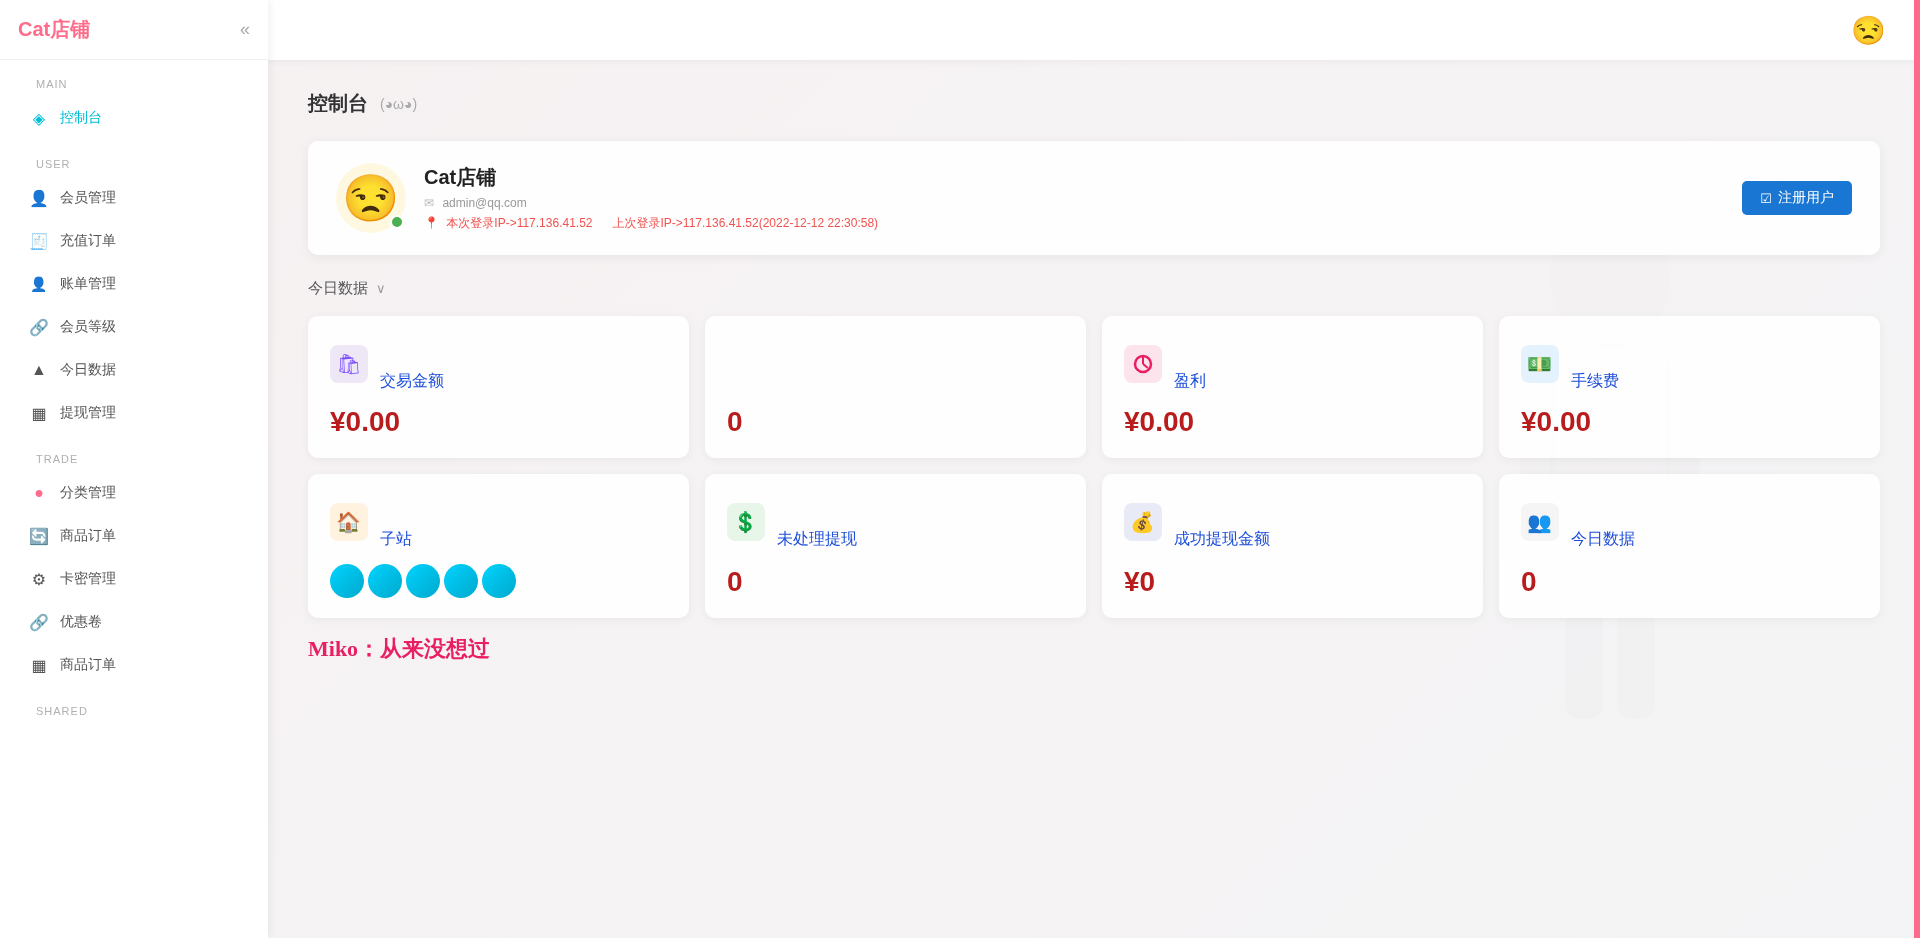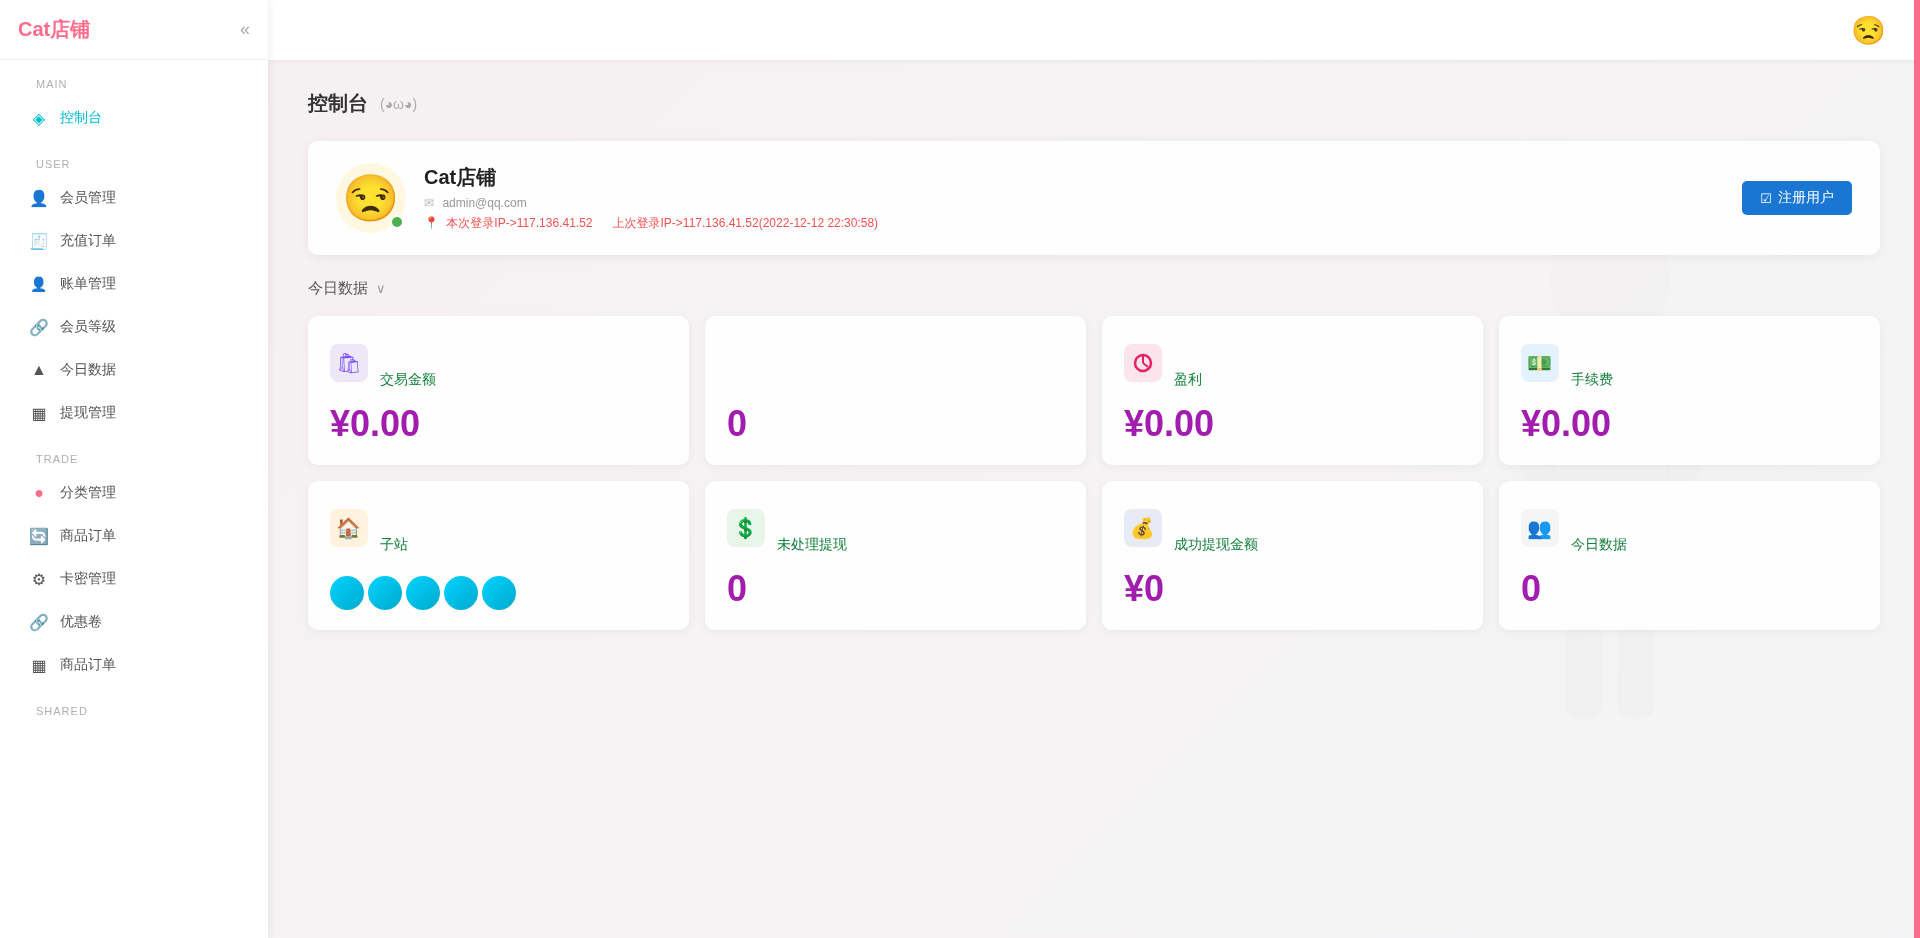--- a/index.html
+++ b/index.html
@@ -264,28 +264,28 @@
     }
     .stat-icon.purple { background: #ede7f6; color: #7c4dff; }
     .stat-icon.teal   { background: #e0f2f1; color: #26a69a; }
     .stat-icon.pink   { background: #fce4ec; color: #e91e63; }
     .stat-icon.blue   { background: #e3f2fd; color: #1e88e5; }
     .stat-icon.orange { background: #fff3e0; color: #fb8c00; }
     .stat-icon.green  { background: #e8f5e9; color: #43a047; }
     .stat-icon.indigo { background: #e8eaf6; color: #3949ab; }
     .stat-icon.gray   { background: #f5f5f5; color: #757575; }
     .stat-label {
-      font-size: 14px;
-      color: #15803d;
+      font-size: 16px;
+      color: #1d4ed8;
       margin-top: 35px;
     }
     .stat-value {
-      font-size: 36px;
+      font-size: 28px;
       font-weight: bold;
-      color: #a21caf;
+      color: #b91c1c;
       margin-top: auto;
     }
 
     
     .stats-grid2 {
       display: grid;
       grid-template-columns: 1fr 1fr 1fr 1fr;
       gap: 16px;
       margin-bottom: 16px;
       position: relative;
@@ -538,16 +538,19 @@
 
       <div class="stat-card">
         <div class="stat-card-header">
           <div class="stat-icon gray">👥</div>
           <span class="stat-label">今日数据</span>
         </div>
         <div class="stat-value">0</div>
       </div>
     </div>
 
+    <div class="marquee-section">
+      <span class="marquee-text">Miko：从来没想过</span>
+    </div>
   </div>
 </div>
 
 <div class="right-edge"></div>
 
 </body></html>

